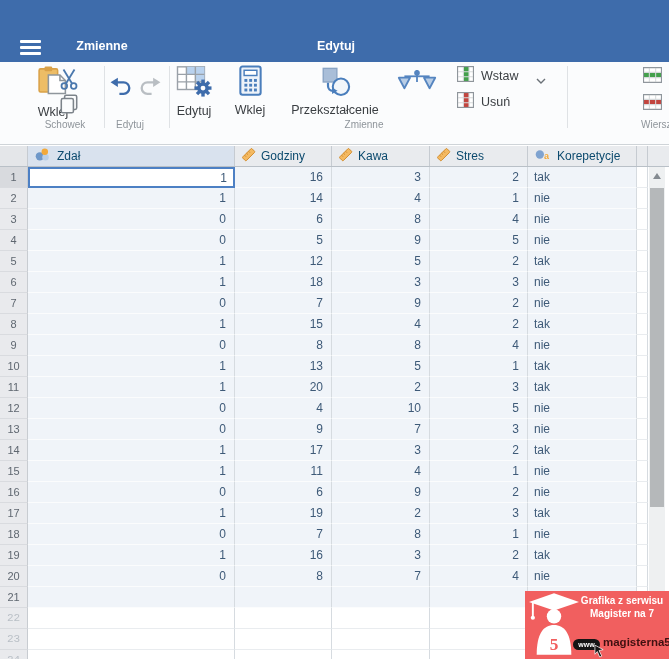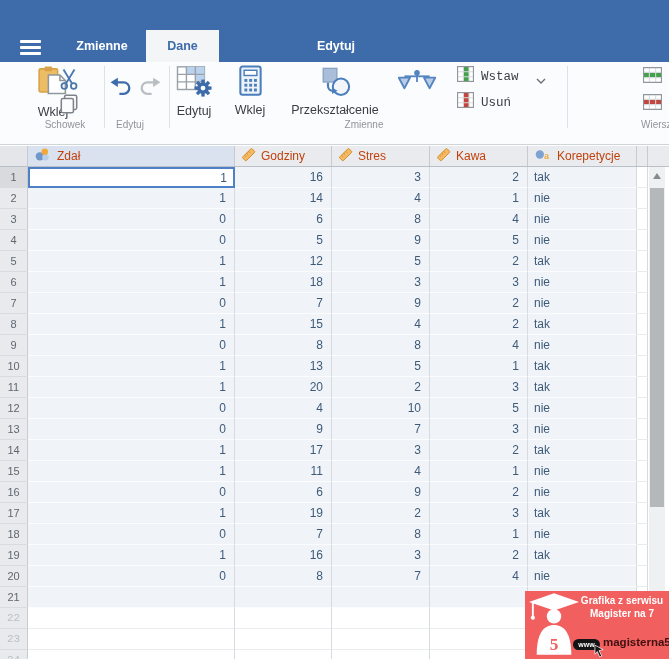--- a/index.html
+++ b/index.html
@@ -19,30 +19,30 @@
   .tab-analizy{left:222px;width:72px;}
   .tab-edytuj{left:301px;width:70px;}
 
   
   .toolbar{position:absolute;left:0;top:62px;width:669px;height:83px;background:#fbfcfd;
            border-bottom:1px solid #cfd4d8;}
   .tbtn{position:absolute;display:flex;flex-direction:column;align-items:center;cursor:pointer;}
   .tbtn .lbl{font-size:12.5px;color:#3a3e42;margin-top:2px;white-space:nowrap;}
   .glabel{position:absolute;top:57px;font-size:10px;color:#8e949a;text-align:center;white-space:nowrap;}
   .vsep{position:absolute;top:4px;width:1px;height:62px;background:#dfe2e5;}
-  .minirow{position:absolute;display:flex;align-items:center;gap:7px;cursor:pointer;font-family:Liberation Mono, monospace;}
+  .minirow{position:absolute;display:flex;align-items:center;gap:7px;cursor:pointer;}
   .minirow .lbl{font-size:12.5px;color:#3a3e42;white-space:nowrap;}
 
   
   .datagrid{position:absolute;left:0;top:146px;width:669px;height:513px;background:#fff;overflow:hidden;}
   .hrow{position:absolute;left:0;top:0;width:669px;height:21px;background:#e9ebee;
         border-bottom:1px solid #b9c0c7;display:flex;}
   .corner{width:28px;height:100%;background:#e4e6e9;border-right:1px solid #c6cbd1;}
   .hcell{height:100%;display:flex;align-items:center;gap:5px;padding-left:6px;
-         font-size:12px;color:#c2410c;border-right:1px solid #c6cbd1;cursor:pointer;white-space:nowrap;overflow:hidden;}
+         font-size:12px;color:#0c4a6e;border-right:1px solid #c6cbd1;cursor:pointer;white-space:nowrap;overflow:hidden;}
   .hcell.colsel{background:#d9e2ee;}
   .hfiller{height:100%;border-right:1px solid #c6cbd1;}
   #rows{position:absolute;left:0;top:21px;}
   .trow{display:flex;height:21px;}
   .rnum{background:#e9eaed;border-bottom:1px solid #d9dbdf;border-right:1px solid #c8ccd1;
         font-size:11px;color:#5f6770;display:flex;align-items:center;justify-content:center;cursor:pointer;}
   .rnum.rsel{background:#d8dade;}
   .rnum.rfade{color:#b9bfc6;font-family:Liberation Mono, monospace;}
   .cell{border-right:1px solid #d6dbe0;border-bottom:1px solid #e9ecef;font-size:12px;color:#3e5a78;
         display:flex;align-items:center;background:#fff;cursor:cell;overflow:hidden;}
@@ -75,21 +75,20 @@
 
 <div id="app">
 
   <div class="topbar">
     <div class="hamburger">
         <span></span>
         <span></span>
         <span></span>
       </div>
     <div class="tab tab-zmienne">Zmienne</div>
-    <div class="tab tab-dane active">Dane</div>
     <div class="tab tab-edytuj">Edytuj</div>
   </div>
 
   <div class="toolbar">
 
     <div class="tbtn" style="left:30px;top:3px;width:46px;text-align:right;">
       <span>
         <svg viewBox="0 0 22 22" width="34" height="34">
           <rect x="2" y="2.5" width="12" height="15" rx="1" fill="#edbd66" stroke="#d9a148"></rect>
           <rect x="5.5" y="1" width="5" height="3" rx="0.8" fill="#d9a148"></rect>
@@ -299,33 +298,33 @@
 
       <div class="hcell" style="width:98px;">
         <span>
           <svg viewBox="0 0 16 16" width="15" height="15">
             <g transform="rotate(-45 8 8)">
               <rect x="1" y="5.5" width="14" height="5.5" rx="1" fill="#f4b961" stroke="#d28d2f"></rect>
               <path d="M4.5 5.5 v2.3 M7.5 5.5 v2.3 M10.5 5.5 v2.3" stroke="#d28d2f" fill="none"></path>
             </g>
           </svg>
         </span>
-        <span>Stres</span>
+        <span>Kawa</span>
       </div>
 
       <div class="hcell" style="width:98px;">
         <span>
           <svg viewBox="0 0 16 16" width="15" height="15">
             <g transform="rotate(-45 8 8)">
               <rect x="1" y="5.5" width="14" height="5.5" rx="1" fill="#f4b961" stroke="#d28d2f"></rect>
               <path d="M4.5 5.5 v2.3 M7.5 5.5 v2.3 M10.5 5.5 v2.3" stroke="#d28d2f" fill="none"></path>
             </g>
           </svg>
         </span>
-        <span>Kawa</span>
+        <span>Stres</span>
       </div>
 
       <div class="hcell" style="width:109px;">
         <span>
           <svg viewBox="0 0 20 16" width="18" height="15">
             <circle cx="6.5" cy="8" r="4.6" fill="#7fa3d0"></circle>
             <text x="11" y="13" font-size="10" font-weight="bold" fill="#f2a93b" font-family="Liberation Sans, sans-serif">a</text>
           </svg>
         </span>
         <span>Korepetycje</span>

